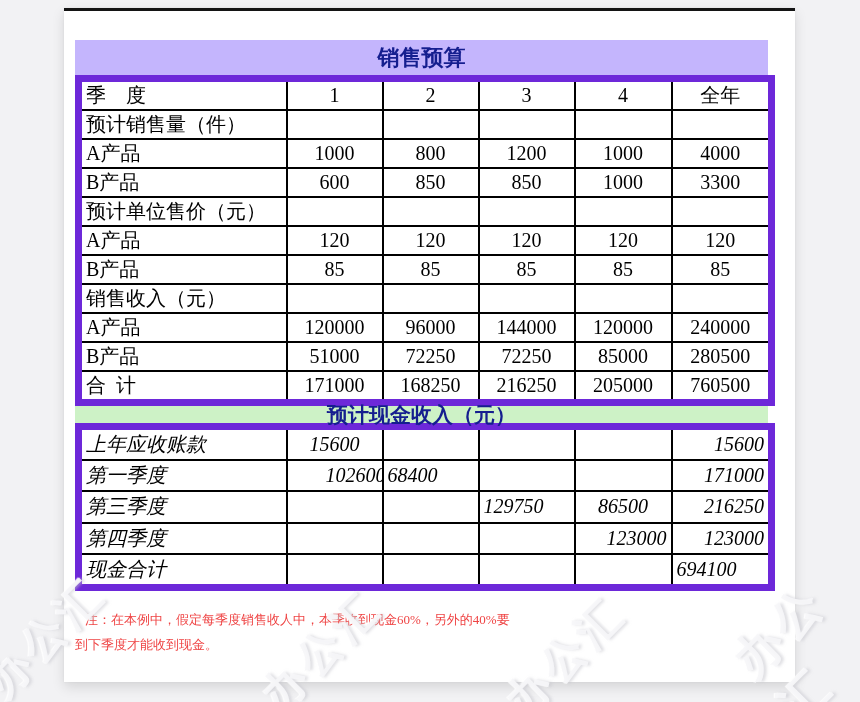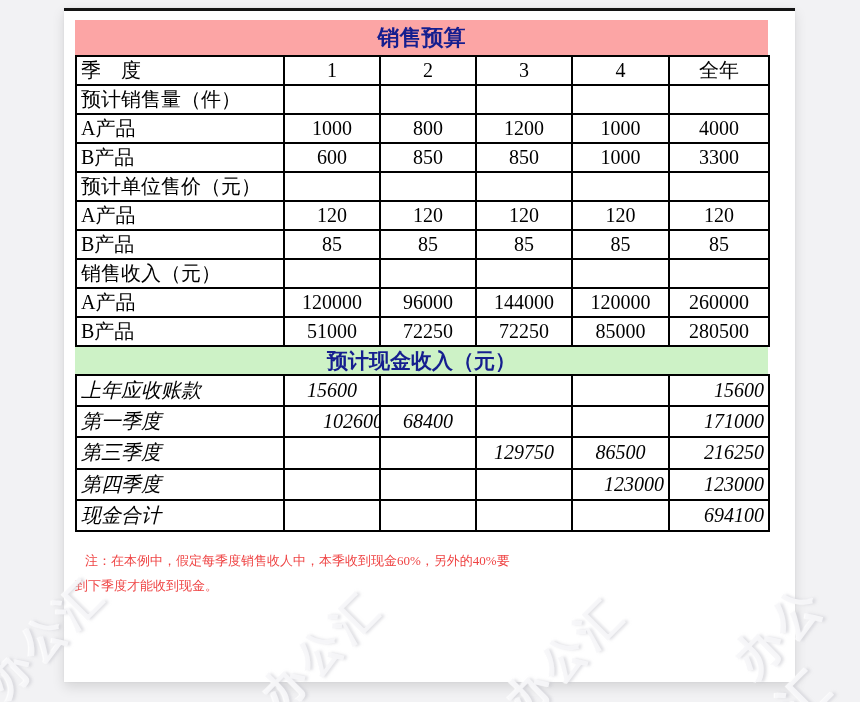--- a/index.html
+++ b/index.html
@@ -13,24 +13,24 @@
     background:#ffffff;
     box-shadow:0 5px 12px rgba(0,0,0,0.12), 0 0 2px rgba(0,0,0,0.06);
   }
   .topline{position:absolute;top:0;left:0;width:731px;height:3px;background:#141414;}
   .content{position:absolute;left:11px;top:12px;width:693px;}
   .band{
     width:693px;display:flex;align-items:center;justify-content:center;
     background:#cdf2c6;color:#151e8f;font-weight:bold;
   }
   .band1{height:35px;font-size:22px;}
-  .band2{height:27px;font-size:21px;}
+  .band2{height:17px;font-size:21px;}
   table.t{
     width:693px;border-collapse:collapse;table-layout:fixed;
-    border:1px solid #6d28d9;
+    border:7px solid #6d28d9;
   }
   table.t th, table.t td{
     border:2px solid #000;
     font-size:20px;font-weight:normal;
     padding:0 4px;overflow:hidden;white-space:pre;
   }
   .t1 th, .t1 td{height:26.6px;}
   .t2 td{height:29.2px;font-style:italic;}
   .num{text-align:center;}
   .lbl{text-align:left;padding-left:5px;}
@@ -52,21 +52,21 @@
     pointer-events:none;user-select:none;
   }
 </style>
 </head>
 <body>
 
 <div class="page">
   <div class="topline"></div>
   <div class="content">
 
-    <div class="band band1" style="background: #fca5a5; color: rgb(21, 30, 143);">
+    <div class="band band1" style="background: #c4b5fd; color: rgb(21, 30, 143); margin-top: 20px;">
       <span>销售预算</span>
     </div>
 
     <table class="t t1">
       <colgroup>
         <col class="c0">
           <col class="c1">
           <col class="c2">
           <col class="c3">
           <col class="c4">
@@ -138,29 +138,37 @@
             <td class="num"></td>
             <td class="num"></td>
             <td class="num"></td>
           </tr>
           <tr>
             <td class="lbl">A产品</td>
             <td class="num">120000</td>
             <td class="num">96000</td>
             <td class="num">144000</td>
             <td class="num">120000</td>
-            <td class="num">260000</td>
+            <td class="num">240000</td>
           </tr>
           <tr>
             <td class="lbl">B产品</td>
             <td class="num">51000</td>
             <td class="num">72250</td>
             <td class="num">72250</td>
             <td class="num">85000</td>
             <td class="num">280500</td>
+          </tr>
+          <tr>
+            <td class="lbl">合  计</td>
+            <td class="num">171000</td>
+            <td class="num">168250</td>
+            <td class="num">216250</td>
+            <td class="num">205000</td>
+            <td class="num">760500</td>
           </tr>
         </tbody>
     </table>
 
     <div class="band band2" style="background: rgb(205, 242, 198); color: rgb(21, 30, 143);">
       <span>预计现金收入（元）</span>
     </div>
 
     <table class="t t2">
       <colgroup>
@@ -176,48 +184,48 @@
             <td class="lbl">上年应收账款</td>
             <td class="num" style="text-align: center;">15600</td>
             <td class="num"></td>
             <td class="num"></td>
             <td class="num"></td>
             <td class="num" style="text-align: right;">15600</td>
           </tr>
           <tr>
             <td class="lbl">第一季度</td>
             <td class="num" style="text-align: right; padding-left: 38px;">102600</td>
-            <td class="num" style="text-align: center; margin-top: 32px;">68400</td>
+            <td class="num" style="text-align: left; margin-top: 32px;">68400</td>
             <td class="num"></td>
             <td class="num"></td>
             <td class="num" style="text-align: right;">171000</td>
           </tr>
           <tr>
             <td class="lbl">第三季度</td>
             <td class="num"></td>
             <td class="num"></td>
-            <td class="num" style="text-align: center;">129750</td>
+            <td class="num" style="text-align: left;">129750</td>
             <td class="num" style="text-align: center;">86500</td>
             <td class="num" style="text-align: right;">216250</td>
           </tr>
           <tr>
             <td class="lbl">第四季度</td>
             <td class="num"></td>
             <td class="num"></td>
             <td class="num"></td>
             <td class="num" style="text-align: right;">123000</td>
             <td class="num" style="text-align: right;">123000</td>
           </tr>
           <tr>
             <td class="lbl">现金合计</td>
             <td class="num"></td>
             <td class="num"></td>
             <td class="num"></td>
             <td class="num"></td>
-            <td class="num" style="text-align: right; margin-left: 44px;">694100</td>
+            <td class="num" style="text-align: left; margin-left: 44px;">694100</td>
           </tr>
         </tbody>
     </table>
 
     <div class="note">
       <div class="ln1">注：在本例中，假定每季度销售收人中，本季收到现金60%，另外的40%要</div>
       <div class="ln2">到下季度才能收到现金。</div>
     </div>
 
   </div>

